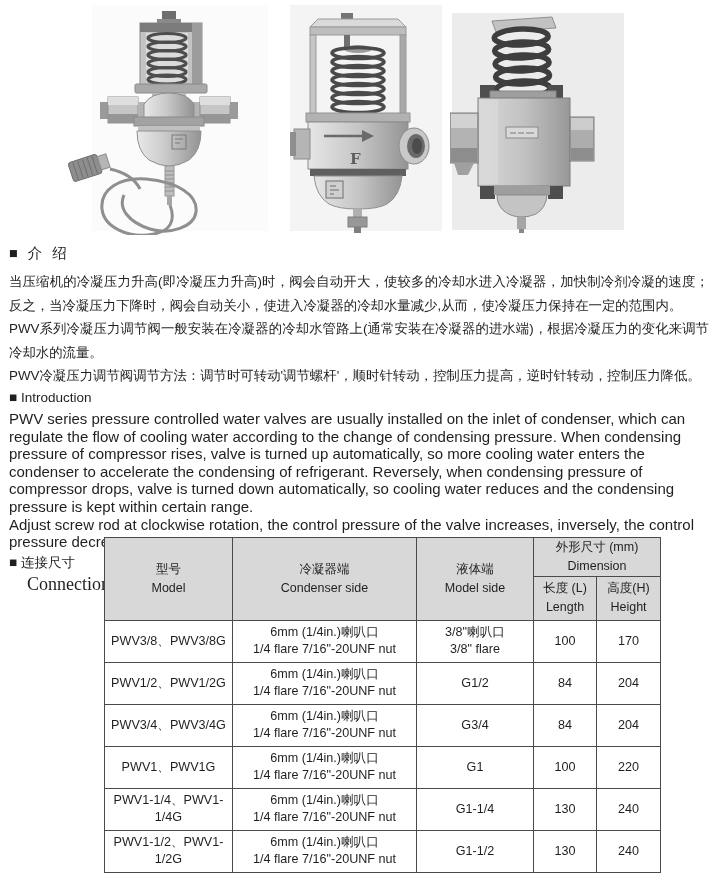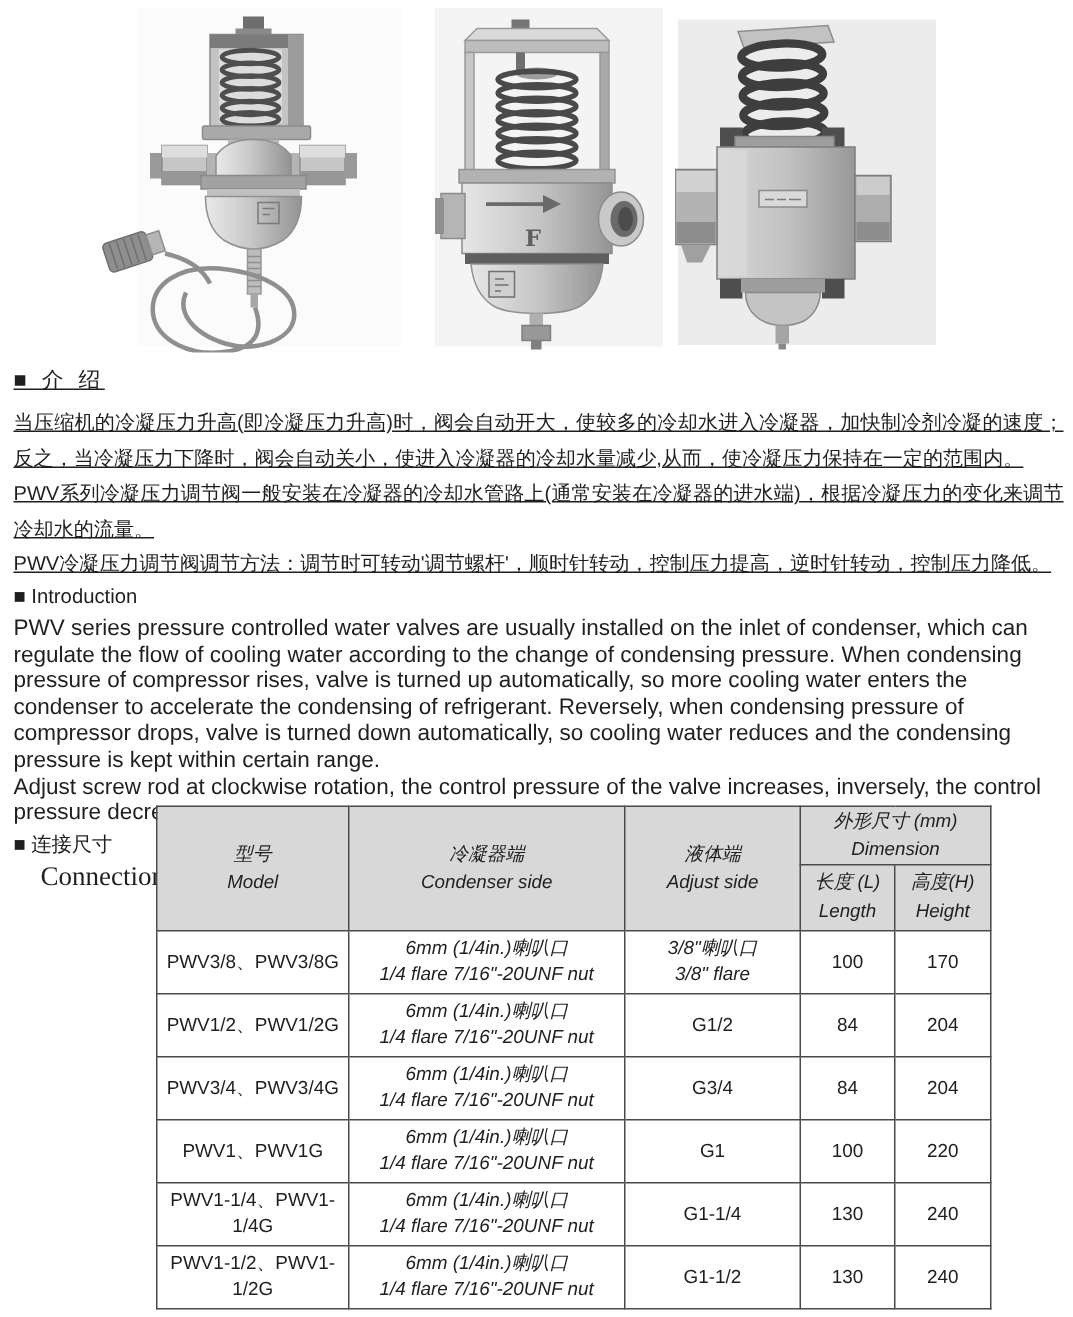--- a/index.html
+++ b/index.html
@@ -10,21 +10,21 @@
   }
   .page{position:absolute;left:0;top:0;width:715px;height:878px;background:#fff;}
 
   
   .photos svg{position:absolute;}
   .v1{left:58px;top:5px;}
   .v2{left:290px;top:5px;}
   .v3{left:450px;top:5px;}
 
   
-  .cn-intro{position:absolute;left:9px;top:244px;width:700px;text-decoration:underline;}
+  .cn-intro{position:absolute;left:9px;top:244px;width:700px;}
   .cn-intro h3{margin:0 0 7px 0;font-size:14.5px;font-weight:normal;letter-spacing:3px;}
   .cn-intro p{margin:0;font-size:13.4px;line-height:23.5px;text-align:justify;}
 
   
   .en-intro{position:absolute;left:9px;top:390px;width:703px;}
   .en-intro h3{margin:0 0 5px 0;font-size:13.5px;font-weight:normal;}
   .en-intro p{margin:0;font-size:15px;line-height:17.6px;}
 
   
   .conn-label{position:absolute;left:9px;top:530px;}
@@ -33,21 +33,21 @@
 
   
   table.conn{position:absolute;left:104px;top:537px;border-collapse:collapse;table-layout:fixed;}
   table.conn th,table.conn td{
     border:1px solid #4a4a4a;padding:0 2px;text-align:center;vertical-align:middle;
   }
   table.conn thead th{background:#d8d8d8;font-weight:normal;font-size:12.5px;line-height:1.5;}
   table.conn thead tr.h1{height:36px;}
   table.conn thead tr.h2 th{height:43px;}
   table.conn tbody td{font-size:12.6px;height:41px;line-height:1.35;background:#fff;}
-  .two-line span{display:block;font-style:italic;}
+  .two-line span{display:block;}
 </style>
 </head>
 <body>
 
 <div class="page">
 
   <div class="photos">
 
     <svg class="v1" width="212" height="230" viewBox="0 0 212 230">
       <defs>
@@ -228,21 +228,21 @@
         <th rowspan="2" class="two-line">
           <span>型号</span>
           <span>Model</span>
         </th>
         <th rowspan="2" class="two-line">
           <span>冷凝器端</span>
           <span>Condenser side</span>
         </th>
         <th rowspan="2" class="two-line">
           <span>液体端</span>
-          <span>Adjust side</span>
+          <span>Model side</span>
         </th>
         <th colspan="2" class="two-line">
           <span>外形尺寸 (mm)</span>
           <span>Dimension</span>
         </th>
       </tr>
       <tr class="h2">
         <th class="two-line">
           <span>长度 (L)</span>
           <span>Length</span>

